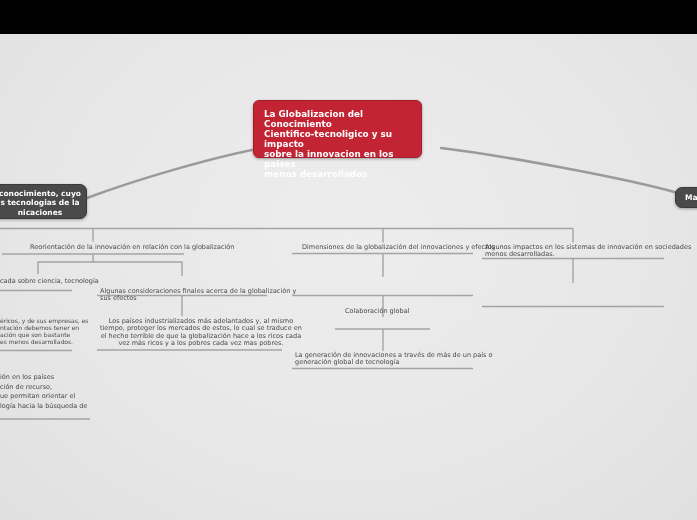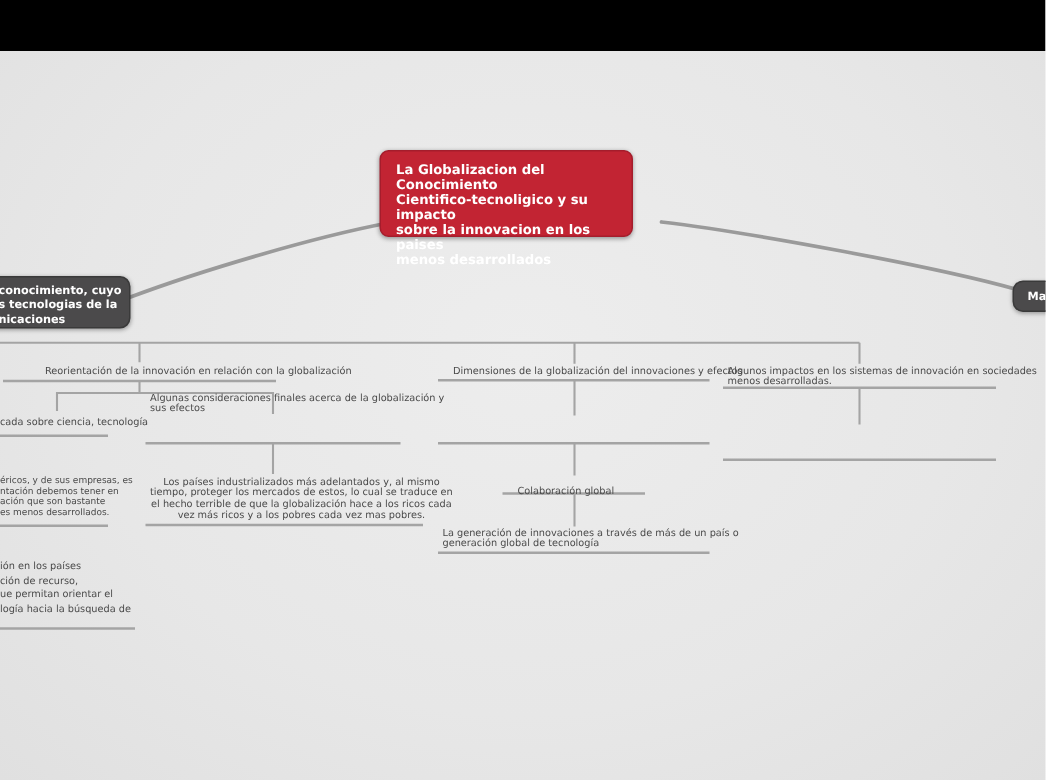--- a/index.html
+++ b/index.html
@@ -11,36 +11,36 @@
 
   .node-root{position:absolute;left:253px;top:100px;width:169px;height:58px;box-sizing:border-box;
              background:#c22433;border:1px solid #a51d2c;border-radius:6px;
              box-shadow:0 1px 3px rgba(0,0,0,.35);padding:8px 10px;}
   .node-root .lbl{color:#fff;font-weight:bold;font-size:8.8px;line-height:10px;white-space:pre-line;}
 
   .node-branch{position:absolute;box-sizing:border-box;background:#4b4a4b;border:1px solid #3a3a3a;
                border-radius:7px;box-shadow:0 1px 3px rgba(0,0,0,.35);}
   .branch-left{left:-124px;top:184px;width:211px;height:35px;}
   .branch-left .lbl{position:absolute;left:122px;top:4px;color:#fff;font-weight:bold;
-                    font-size:7.5px;line-height:9.3px;white-space:pre;}
+                    font-size:7.5px;line-height:9.3px;white-space:pre;text-align:center;}
   .branch-right{left:675px;top:187px;width:120px;height:21px;}
   .branch-right .lbl{position:absolute;left:9px;top:5px;color:#fff;font-weight:bold;
                      font-size:7.5px;line-height:9px;white-space:pre;}
 
   .tnode{position:absolute;color:#4a4a4a;font-size:6.5px;line-height:7px;white-space:pre-line;}
   .n-reorientacion{left:8px;top:244px;padding-left:22px;}
   .n-dimensiones{left:302px;top:244px;}
   .n-impactos{left:485px;top:244px;}
   .n-ciencia{left:0px;top:278px;}
-  .n-consideraciones{left:100px;top:262px;}
+  .n-consideraciones{left:100px;top:288px;}
   .n-explotacion{left:295px;top:278px;}
   .n-desafio{left:485px;top:284px;}
   .n-perifericos{left:0px;top:318px;font-size:6px;line-height:6.9px;}
   .n-industrializados{left:100px;top:318px;line-height:7.4px;text-align:center;}
-  .n-colaboracion{left:345px;top:324px;}
+  .n-colaboracion{left:345px;top:308px;}
   .n-generacion{left:295px;top:352px;}
   .n-orientacion{left:0px;top:373px;line-height:9.5px;}
 </style>
 </head>
 <body>
 
 <div class="stage">
 
   <svg class="lines" viewBox="0 0 697 520">
 

